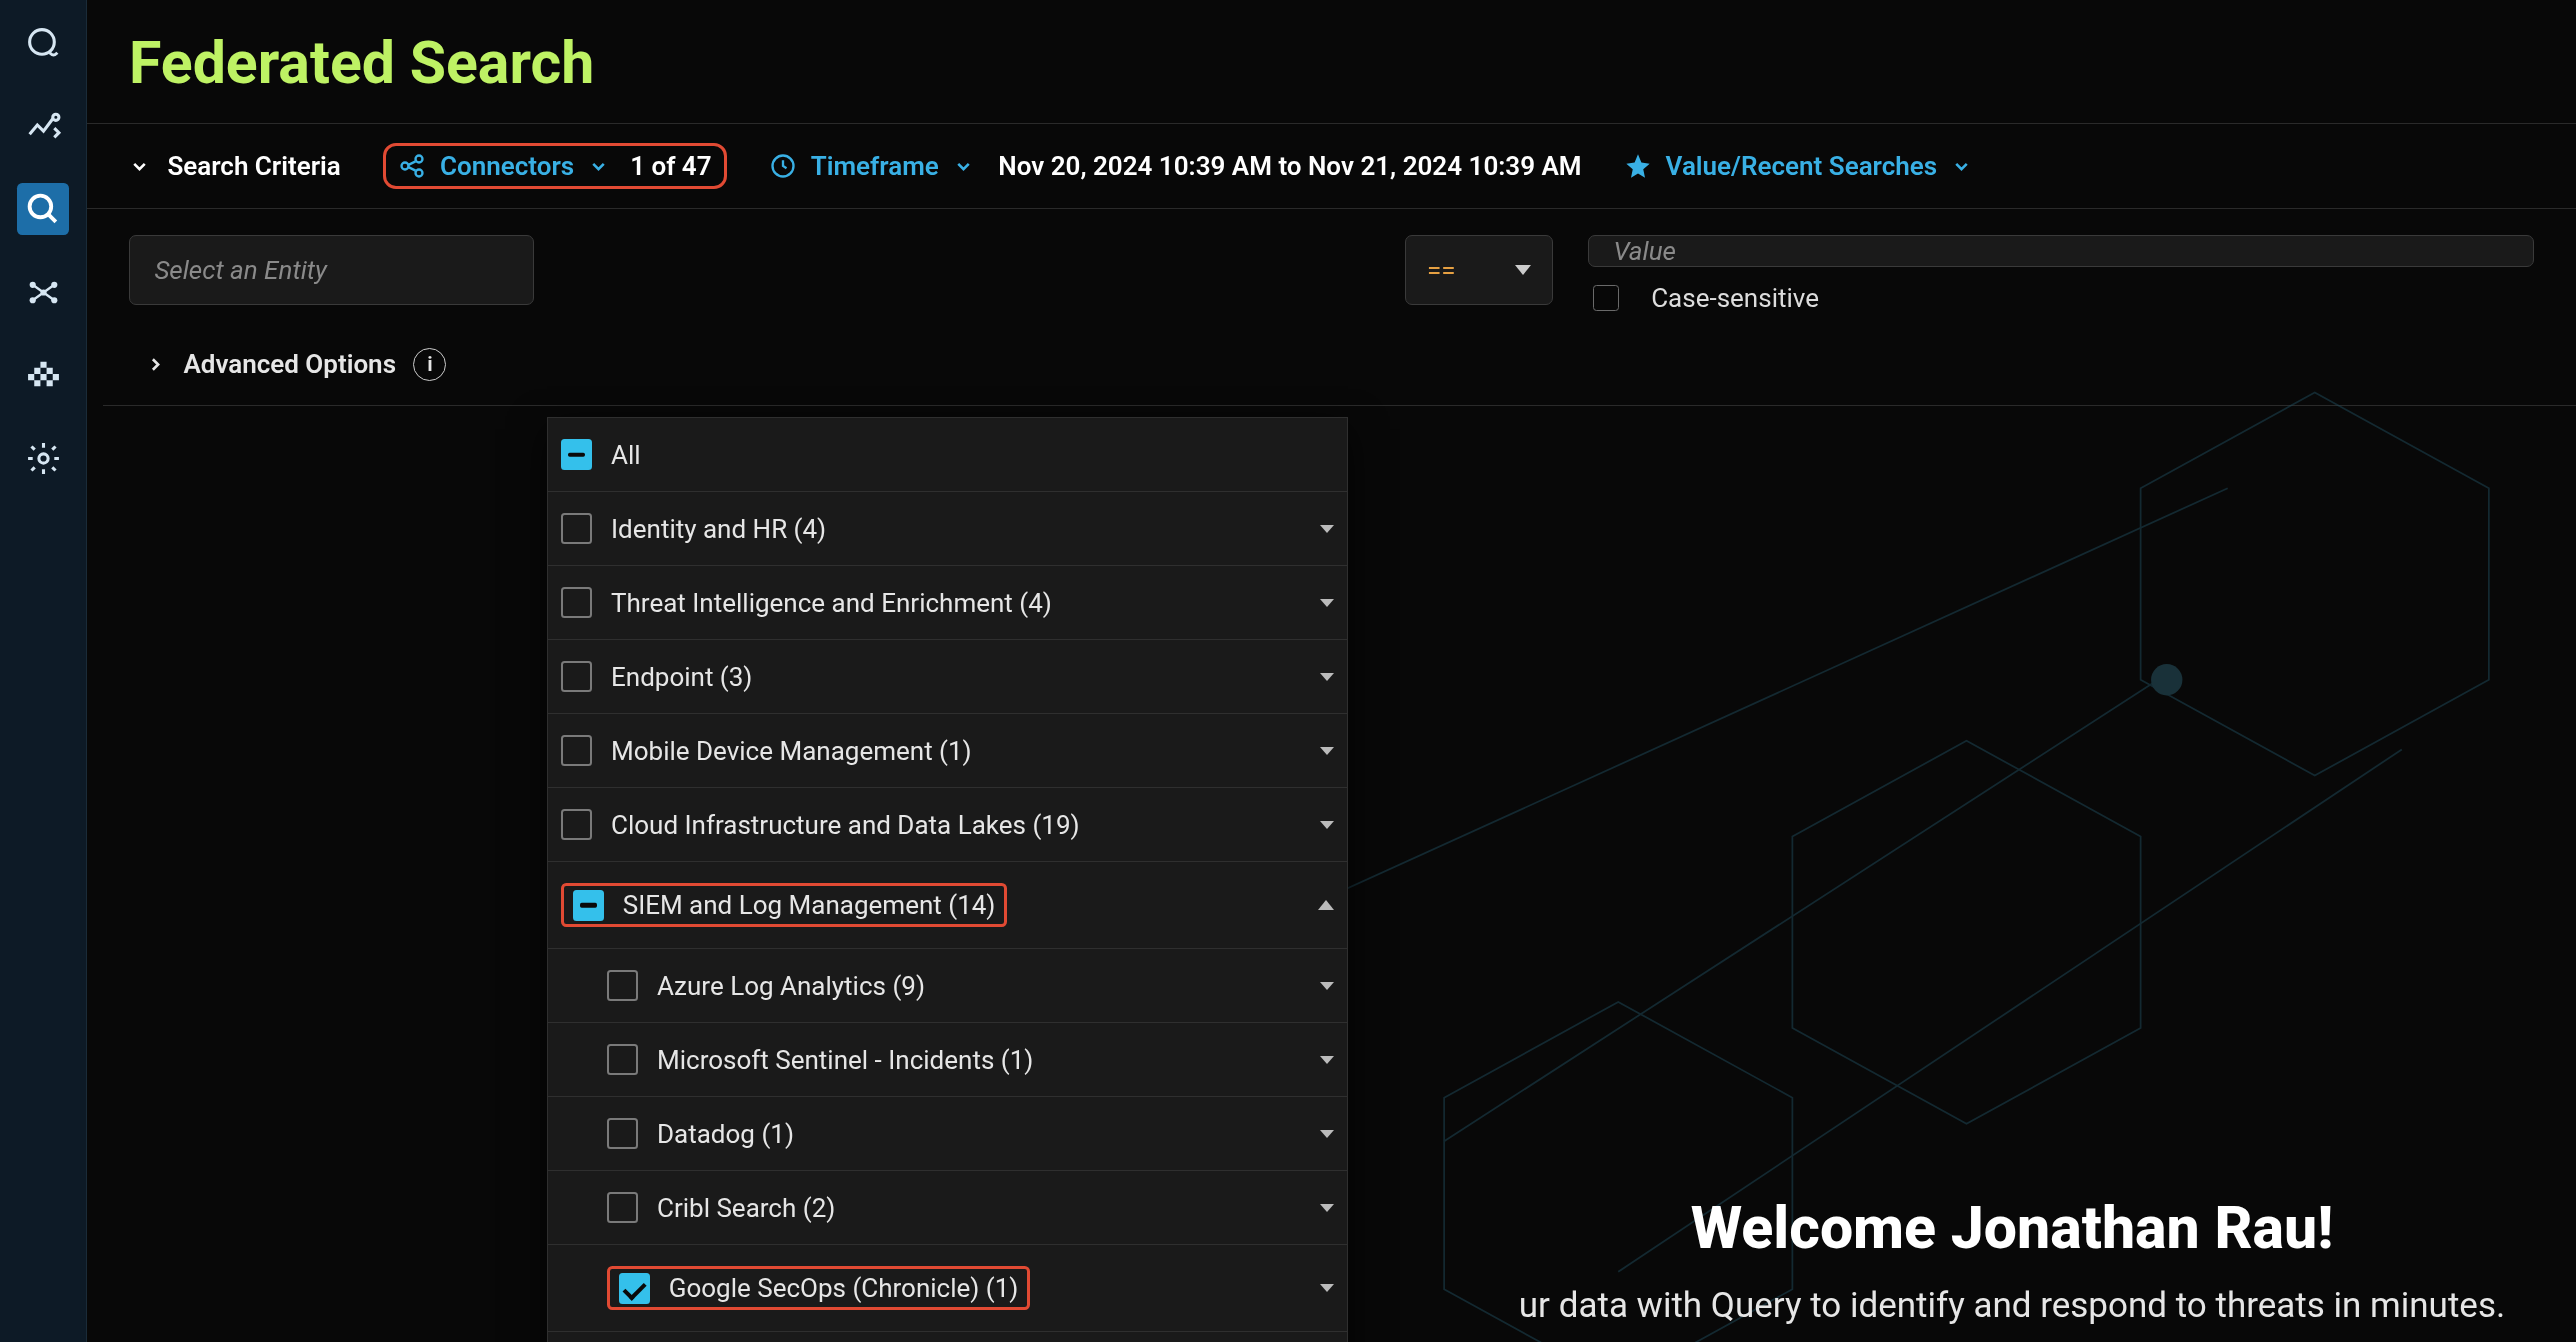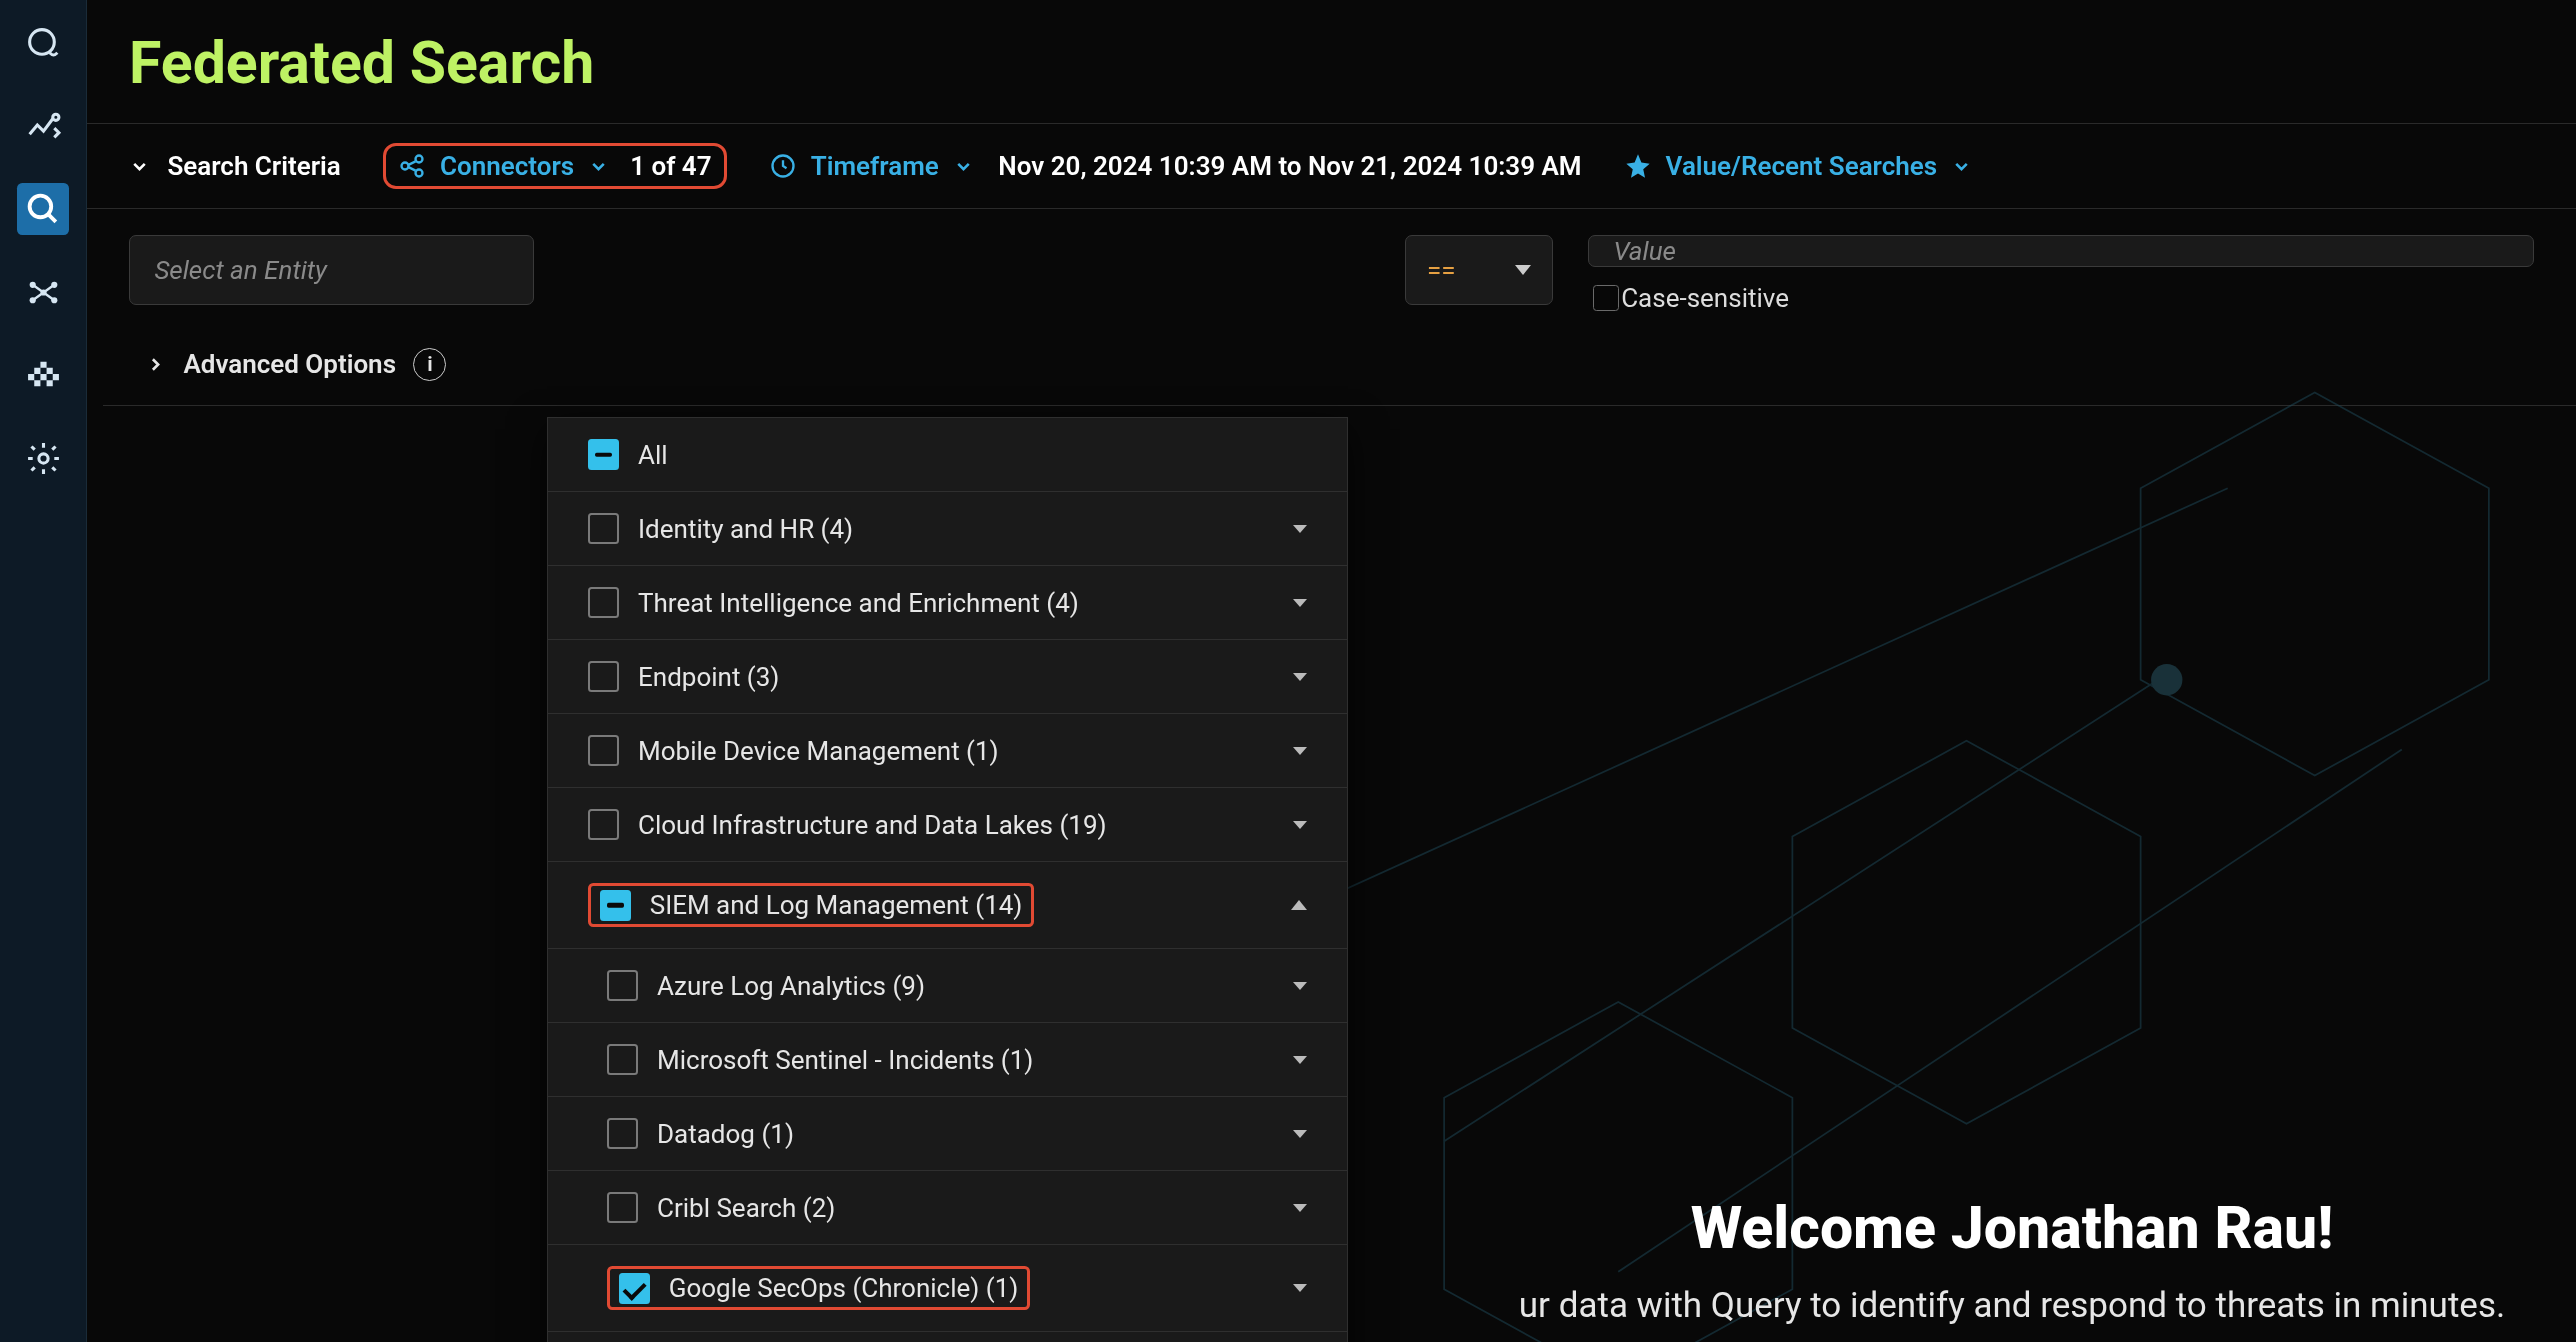--- a/index.html
+++ b/index.html
@@ -115,21 +115,21 @@
   width: 148px;
   display: flex;
   align-items: center;
   justify-content: space-between;
   padding: 0 21px;
   font-size: 26px;
   color: #e6a042;
 }
 .value-col { display:flex; flex-direction:column; gap:15.7px; flex:1; }
 .value-input { flex:1; }
-.case-row { display:flex; align-items:center; gap:2px; font-size:26px; color:#ddd; margin-left:5.2px; }
+.case-row { display:flex; align-items:center; gap:32px; font-size:26px; color:#ddd; margin-left:5.2px; }
 .checkbox.small { width:26px; height:26px; border:1.7px solid #6a6a6a; border-radius:3.5px; }
 .advanced-row {
   display: flex;
   align-items: center;
   gap: 17.4px;
   padding: 24.4px 42px;
   font-size: 26px;
   font-weight: 600;
   border-bottom: 0.9px solid #2a2a2a;
   margin-left: 16px;
@@ -144,21 +144,21 @@
   top: 208px;
   width: 801px;
   background: #1a1a1a;
   border: 0.9px solid #2f2f2f;
   box-shadow: 0 10.5px 35px rgba(0,0,0,.7);
   z-index: 50;
 }
 .dropdown .item {
   display: flex;
   align-items: center;
-  padding: 21px 40px;
+  padding: 21px 13px;
   border-bottom: 0.9px solid #2f2f2f;
   font-size: 26px;
   gap: 19px;
 }
 .dropdown .item.child { padding-left: 59px; }
 .dropdown .item .spacer { flex: 1; }
 .checkbox {
   width: 31px; height: 31px;
   border: 2.6px solid #7a7a7a;
   border-radius: 3.5px;

